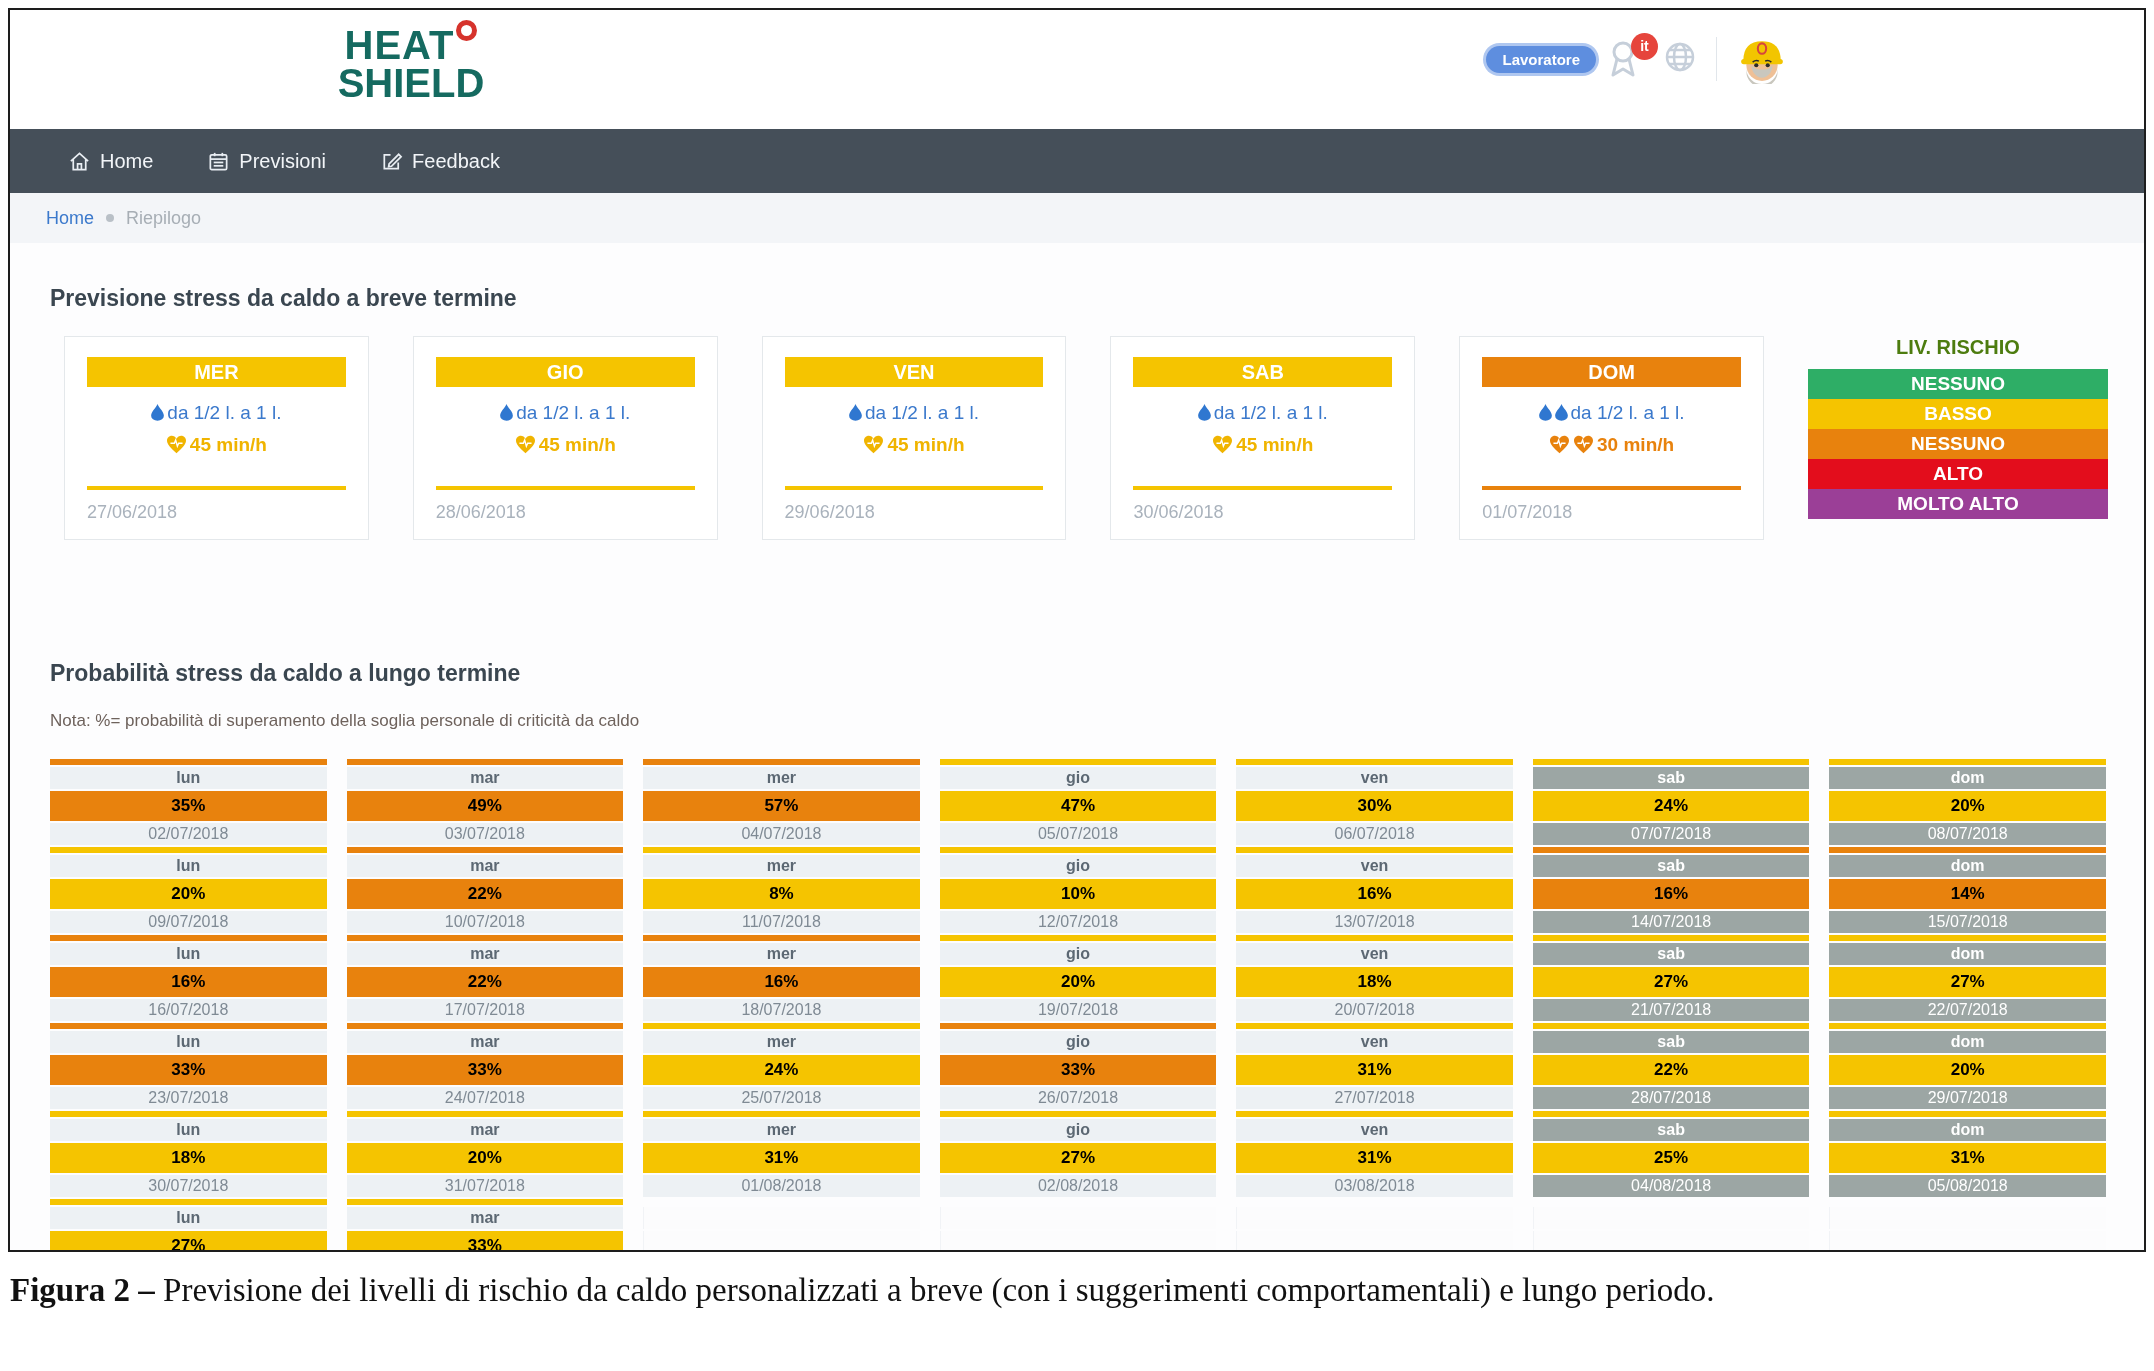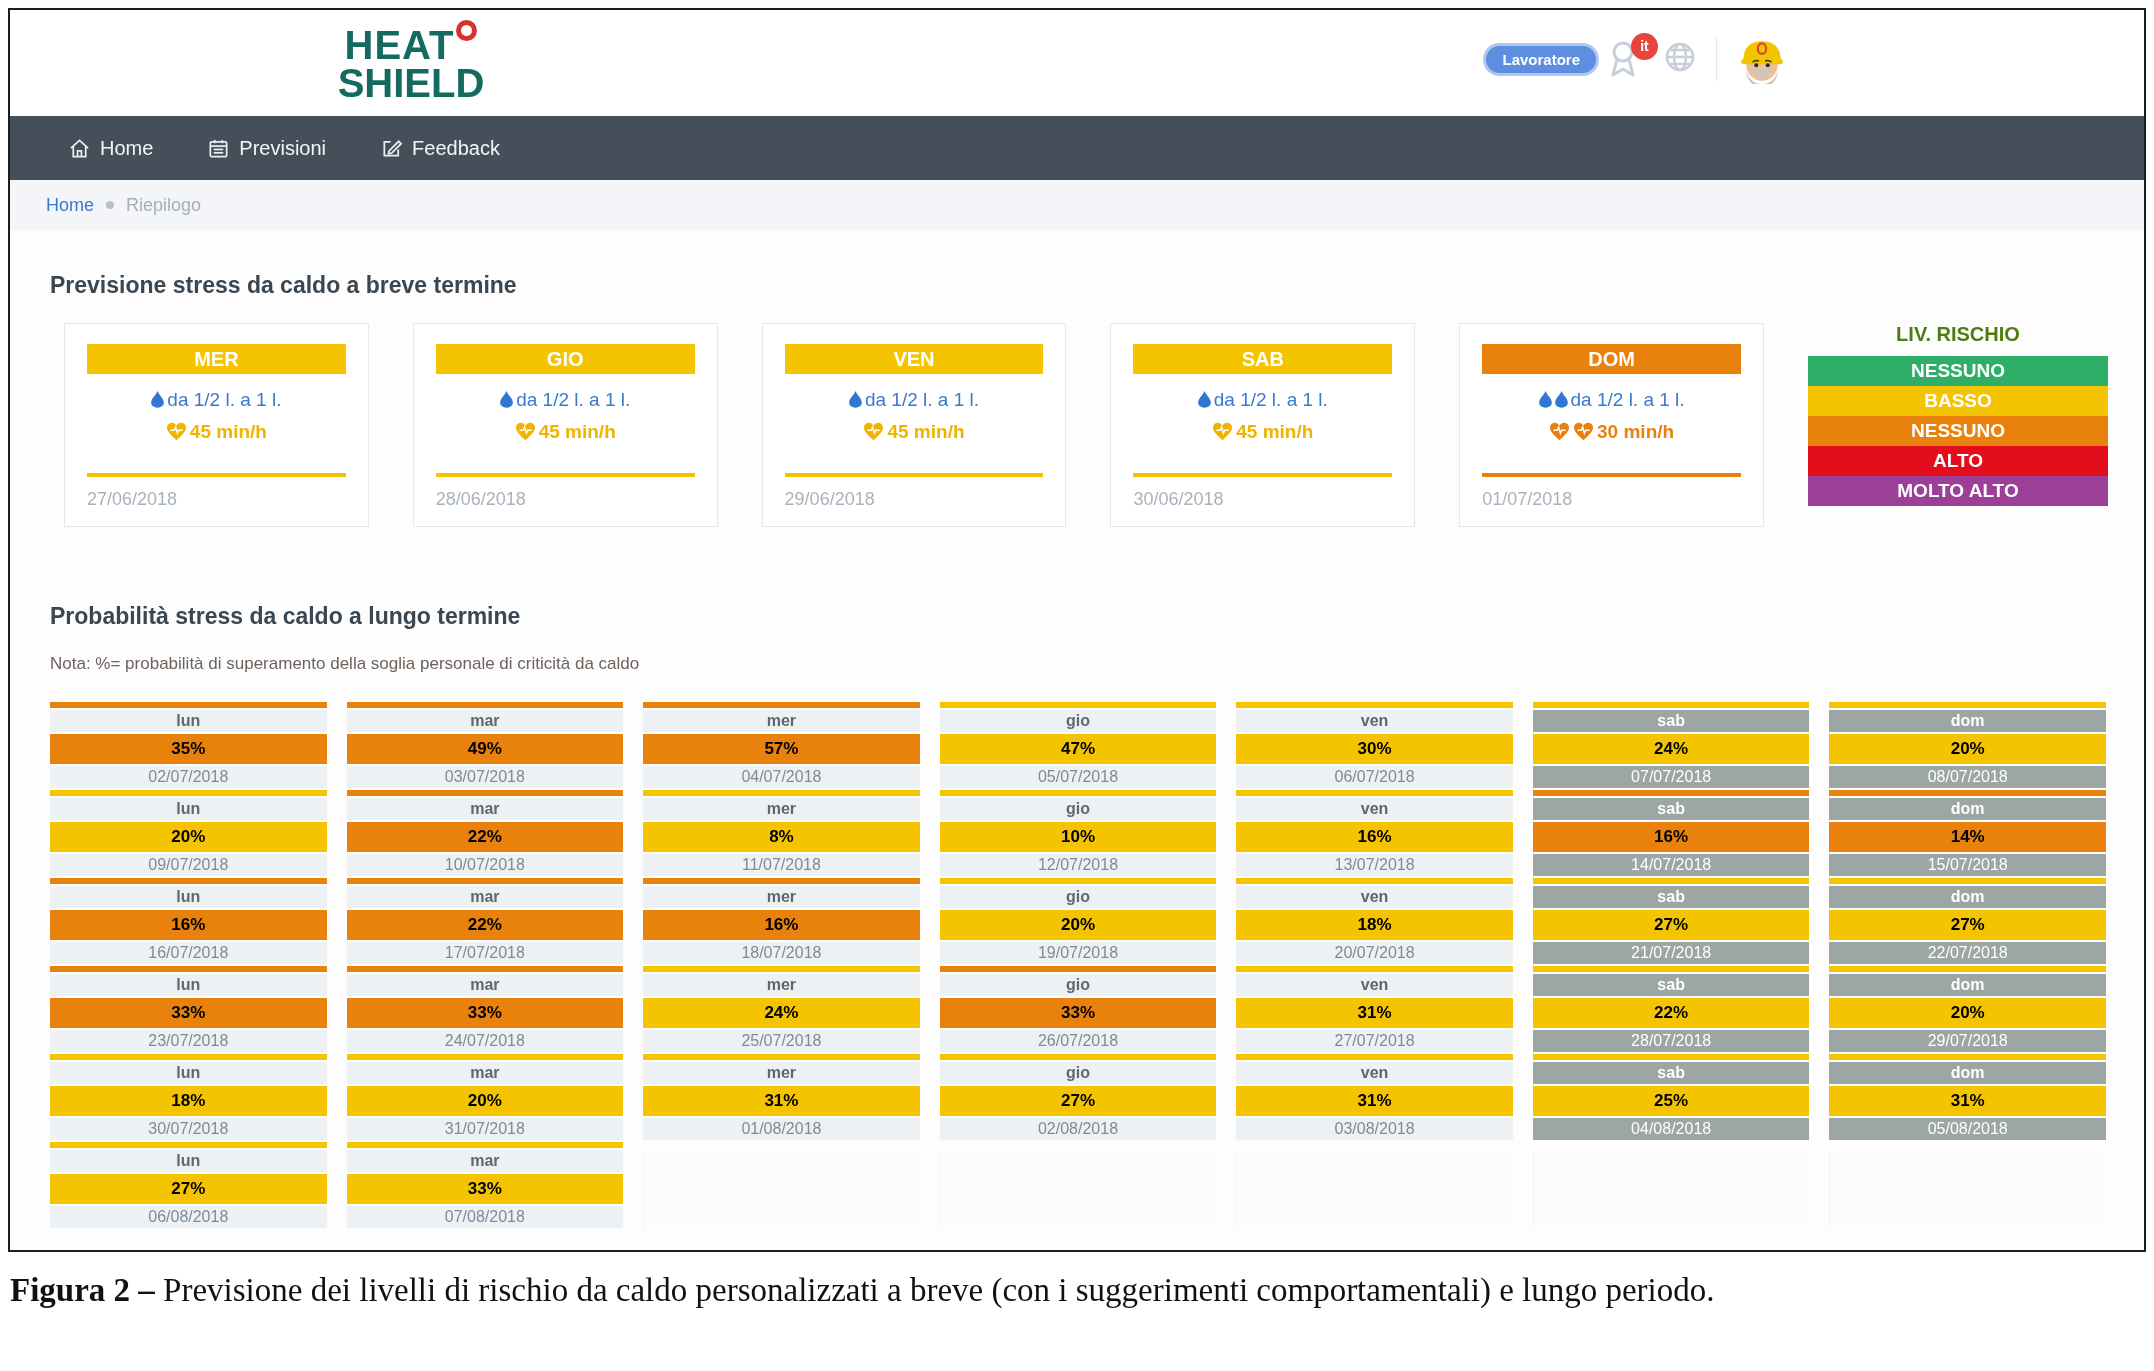--- a/index.html
+++ b/index.html
@@ -2,21 +2,21 @@
 <html><head>
 <meta charset="utf-8">
 <style>
   html,body{margin:0;padding:0;background:#fff;}
   body{width:2154px;height:1371px;position:relative;font-family:"Liberation Sans","DejaVu Sans",sans-serif;overflow:hidden;}
 
   
   .frame{position:absolute;left:8px;top:8px;width:2134px;height:1240px;border:2px solid #1d1d1d;background:#FDFDFE;overflow:hidden;}
 
   
-  .app-header{position:relative;height:106px;background:#fff;}
+  .app-header{position:relative;height:119px;background:#fff;}
   .logo{position:absolute;left:316px;top:10px;width:170px;text-align:center;color:#156A60;font-weight:bold;line-height:0.95;}
   .logo .l1{font-size:40px;letter-spacing:1px;}
   .logo .l2{font-size:40px;letter-spacing:0px;}
   .degree{display:inline-block;width:11px;height:11px;border:5px solid #D6332C;border-radius:50%;vertical-align:18px;margin-left:2px;}
   .top-right{position:absolute;right:357px;top:24px;display:flex;align-items:center;gap:10px;}
   .role-pill{background:#5E8EDF;color:#fff;font-size:15px;font-weight:bold;padding:5px 16px;border-radius:999px;box-shadow:0 0 0 3px #AFC7F0;}
   .medal-wrap{position:relative;width:38px;height:40px;}
   .medal-wrap svg{width:34px;height:40px;}
   .lang-badge{position:absolute;top:-6px;right:-14px;width:27px;height:27px;border-radius:50%;background:#E6453C;color:#fff;font-size:14px;font-weight:bold;text-align:center;line-height:27px;}
   .globe-wrap{margin-left:10px;}
@@ -45,21 +45,21 @@
   .card-rest{margin-top:10px;text-align:center;font-size:19px;font-weight:bold;}
   .heart-icon{width:21px;height:19px;vertical-align:-3px;margin-right:3px;}
   .card-line{height:4px;margin-top:30px;}
   .card-date{margin-top:12px;color:#A9B2BC;font-size:18px;}
 
   .legend{width:300px;flex:none;}
   .legend-title{text-align:center;font-weight:bold;font-size:20px;color:#4d7c0f;margin-bottom:10px;}
   .legend-row{height:30px;line-height:30px;text-align:center;color:#fff;font-weight:bold;font-size:19px;}
 
   
-  .sec2-title{margin:76px 0 0 40px;font-size:23px;font-weight:bold;color:#3A4650;}
+  .sec2-title{margin:120px 0 0 40px;font-size:23px;font-weight:bold;color:#3A4650;}
   .note{margin:24px 0 0 40px;font-size:17px;color:#6E625C;}
   .lt-table{margin:28px 38px 0 40px;}
   .week-block{display:grid;grid-template-columns:repeat(7,1fr);grid-template-rows:6px 22px 30px 22px;gap:2px 20px;margin-bottom:2px;}
   .cell{overflow:hidden;}
   .cell.day{background:#EDF1F4;color:#5C6873;font-weight:bold;font-size:16px;text-align:center;line-height:22px;}
   .cell.day.weekend{background:#9CA6A4;color:#fff;}
   .cell.pct{color:#000000;font-weight:bold;font-size:17px;line-height:30px;text-align:center;}
   .cell.date{background:#EDF1F4;color:#7F8A94;font-size:16px;line-height:22px;text-align:center;}
   .cell.date.weekend{background:#9CA6A4;color:#fff;}
   .cell.empty{background:#FCFCFD;border-left:1px solid #F1F3F6;}

